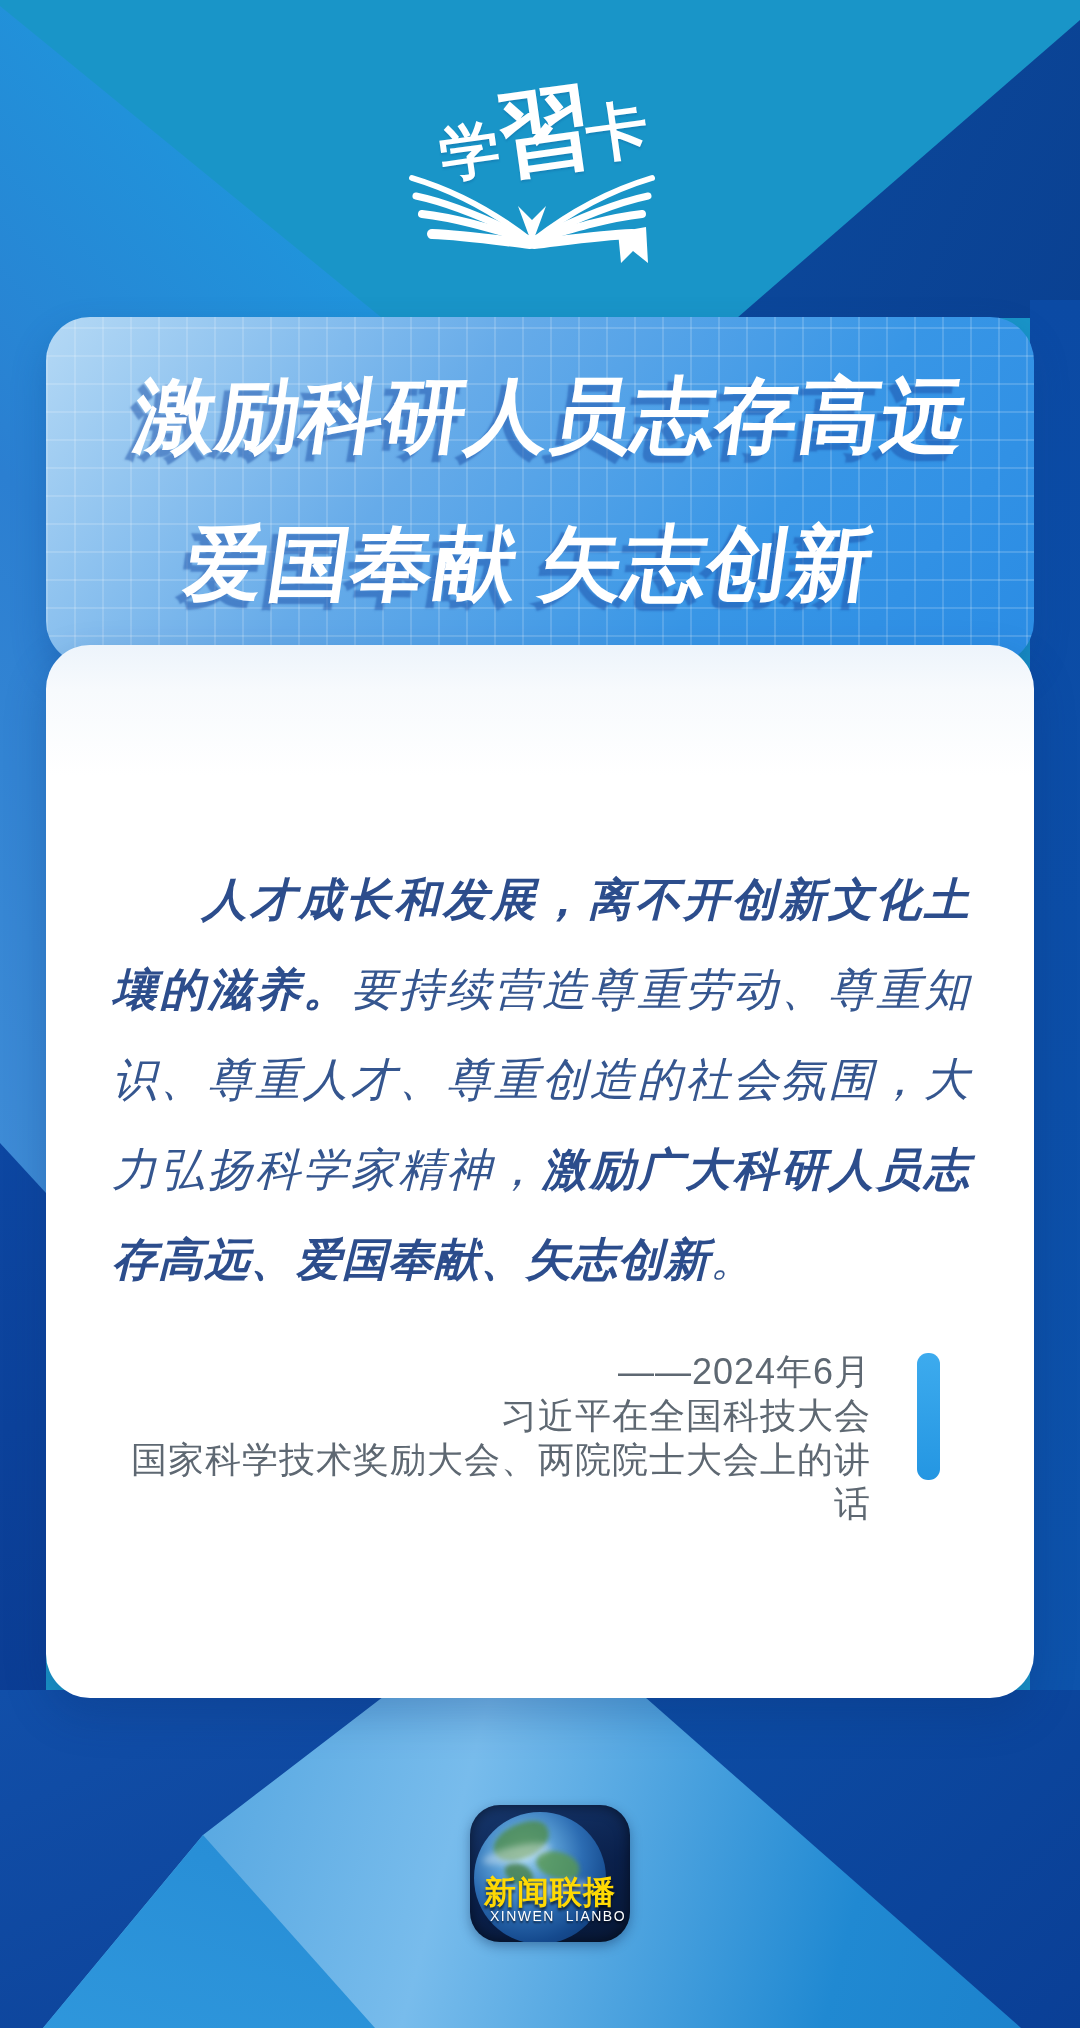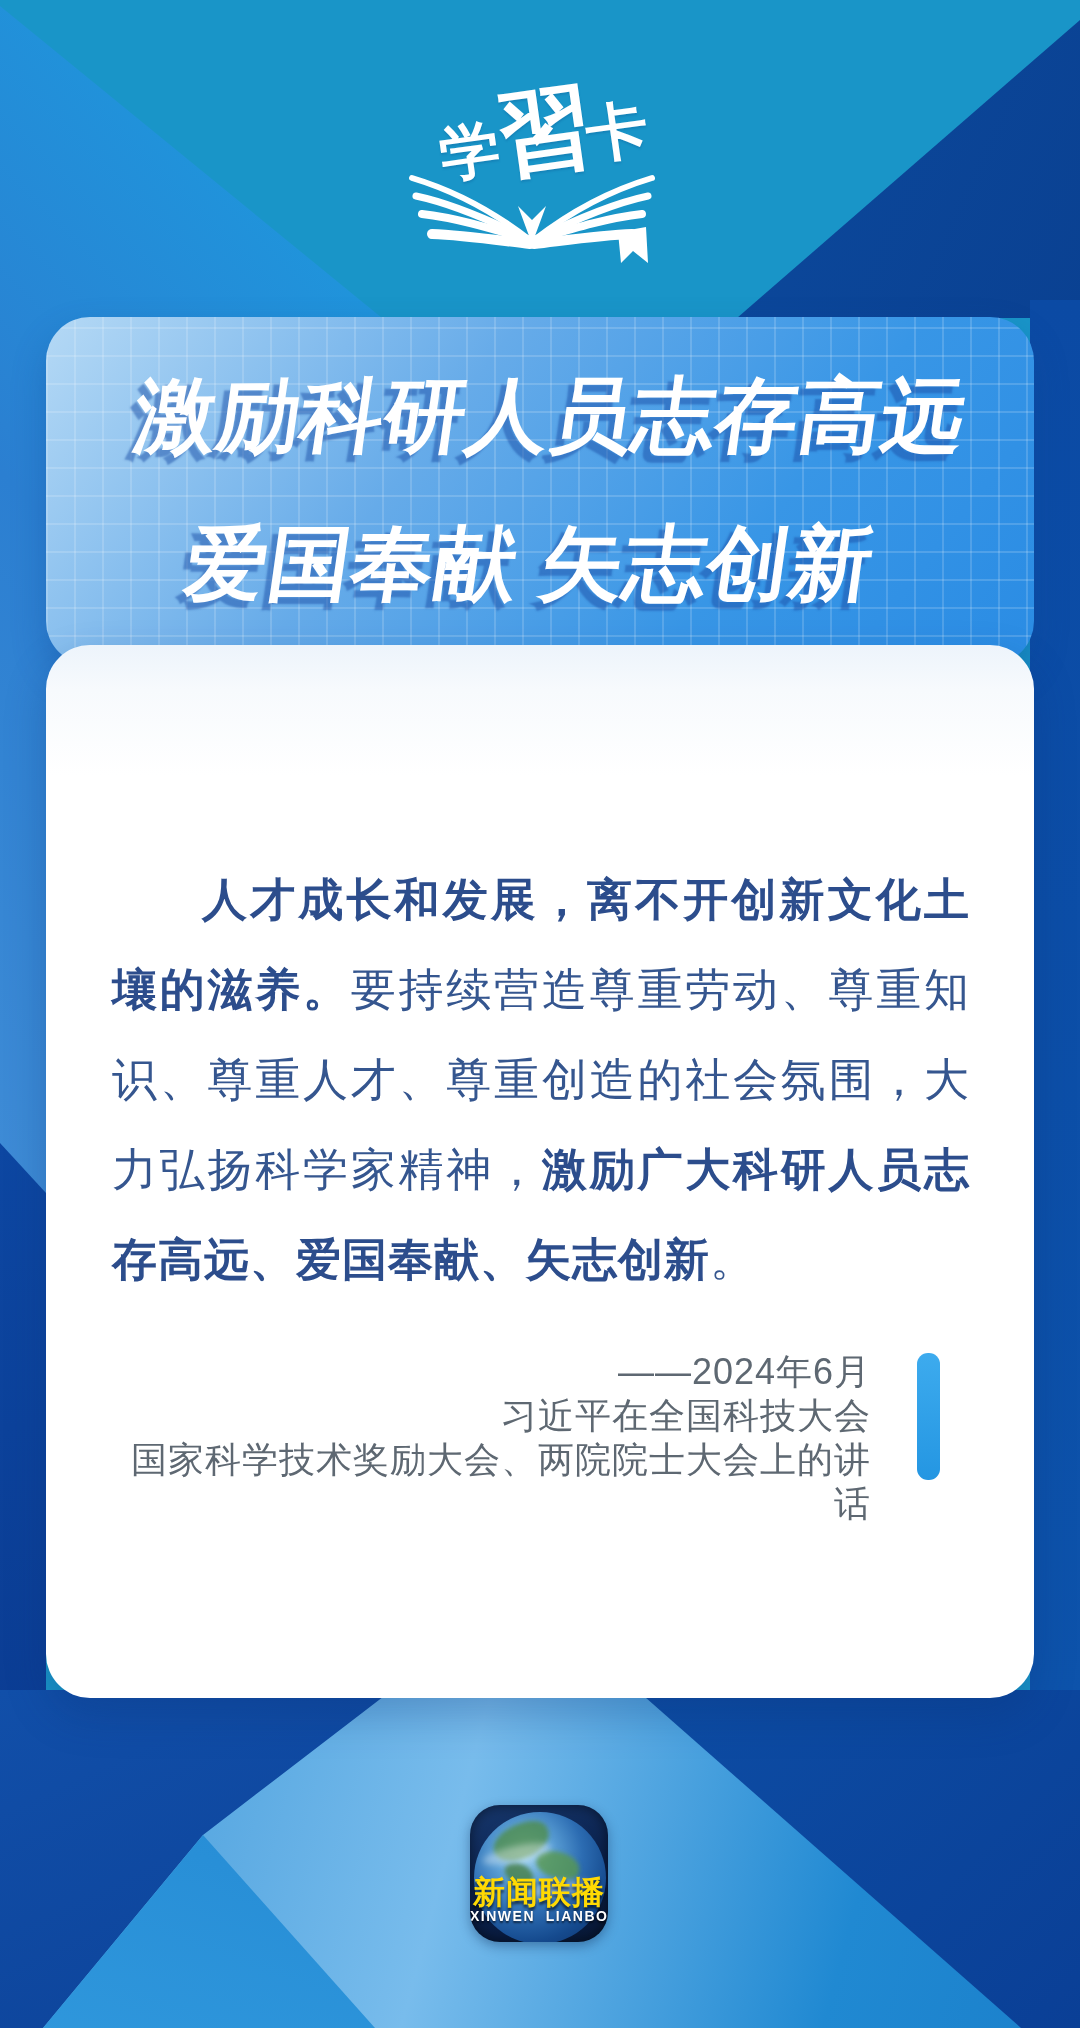--- a/index.html
+++ b/index.html
@@ -78,34 +78,34 @@
   }
   
   .quote-card{
     left:46px;top:645px;width:988px;height:1053px;border-radius:44px;
     background:linear-gradient(180deg,#edf4fb 0px,#f7fafd 45px,#ffffff 130px);
     box-shadow:0 18px 40px rgba(10,50,120,.28);
   }
   .quote-par{
     position:absolute;left:66px;top:165px;width:858px;
     font-size:45px;line-height:90px;letter-spacing:1px;color:#35568f;
-    text-align:justify;text-indent:90px;
+    text-align:justify;text-indent:90px;font-style:italic;
   }
   .quote-par span.b{font-weight:800;color:#2c4d8c;}
   .attr{
     position:absolute;right:163px;top:705px;width:760px;text-align:right;
     font-size:36px;line-height:44px;color:#5e6872;letter-spacing:1px;
   }
   .attr-bar{
     position:absolute;left:871px;top:708px;width:23px;height:127px;border-radius:11px;
     background:linear-gradient(180deg,#3dabee 0%,#2496e2 100%);
   }
   
   .app-icon{
-    left:470px;top:1805px;width:138px;height:137px;border-radius:30px;overflow:hidden;
+    left:470px;top:1805px;width:160px;height:137px;border-radius:30px;overflow:hidden;
     background:linear-gradient(160deg,#17386e 0%,#0a204b 55%,#081836 100%);
     box-shadow:inset 0 0 14px rgba(0,0,0,.55),0 4px 12px rgba(0,20,60,.35);
   }
   .globe{
     position:absolute;left:4px;top:7px;width:132px;height:132px;border-radius:50%;
     background:radial-gradient(circle at 38% 32%,#aad9f2 0%,#5ba0d6 24%,#2c6cb2 48%,#154a8e 72%,#0b2c63 100%);
     overflow:hidden;
   }
   .globe .land{position:absolute;background:#4e8c4a;opacity:.8;filter:blur(2px);}
   .globe .l1{left:18px;top:12px;width:58px;height:34px;border-radius:60% 40% 55% 45%;transform:rotate(-18deg);}
@@ -113,22 +113,22 @@
   .globe .l3{left:30px;top:52px;width:30px;height:20px;border-radius:50%;transform:rotate(25deg);background:#467f45;}
   .globe .cloud{position:absolute;background:rgba(255,255,255,.35);filter:blur(3px);border-radius:50%;}
   .globe .c1{left:8px;top:34px;width:70px;height:16px;transform:rotate(-12deg);}
   .globe .c2{left:52px;top:70px;width:66px;height:14px;transform:rotate(-8deg);}
   .app-cn{
     position:absolute;left:0;top:66px;width:100%;text-align:center;
     font-size:32px;font-weight:900;color:#ffd903;letter-spacing:1px;
     text-shadow:0 3px 3px rgba(0,0,0,.65);
   }
   .app-en{
-    position:absolute;left:0;top:103px;width:100%;text-align:center;
-    font-size:14px;font-weight:700;color:#ffffff;letter-spacing:1.5px;
+    position:absolute;left:8px;top:103px;width:100%;text-align:center;
+    font-size:14px;font-weight:400;color:#ffffff;letter-spacing:1.5px;
     text-shadow:0 2px 2px rgba(0,0,0,.6);white-space:pre;
   }
 </style>
 </head>
 <body>
 
 <div class="canvas">
 
   <div class="abs bg-cyan-tri"></div>
   <div class="abs bg-navy-topright"></div>

